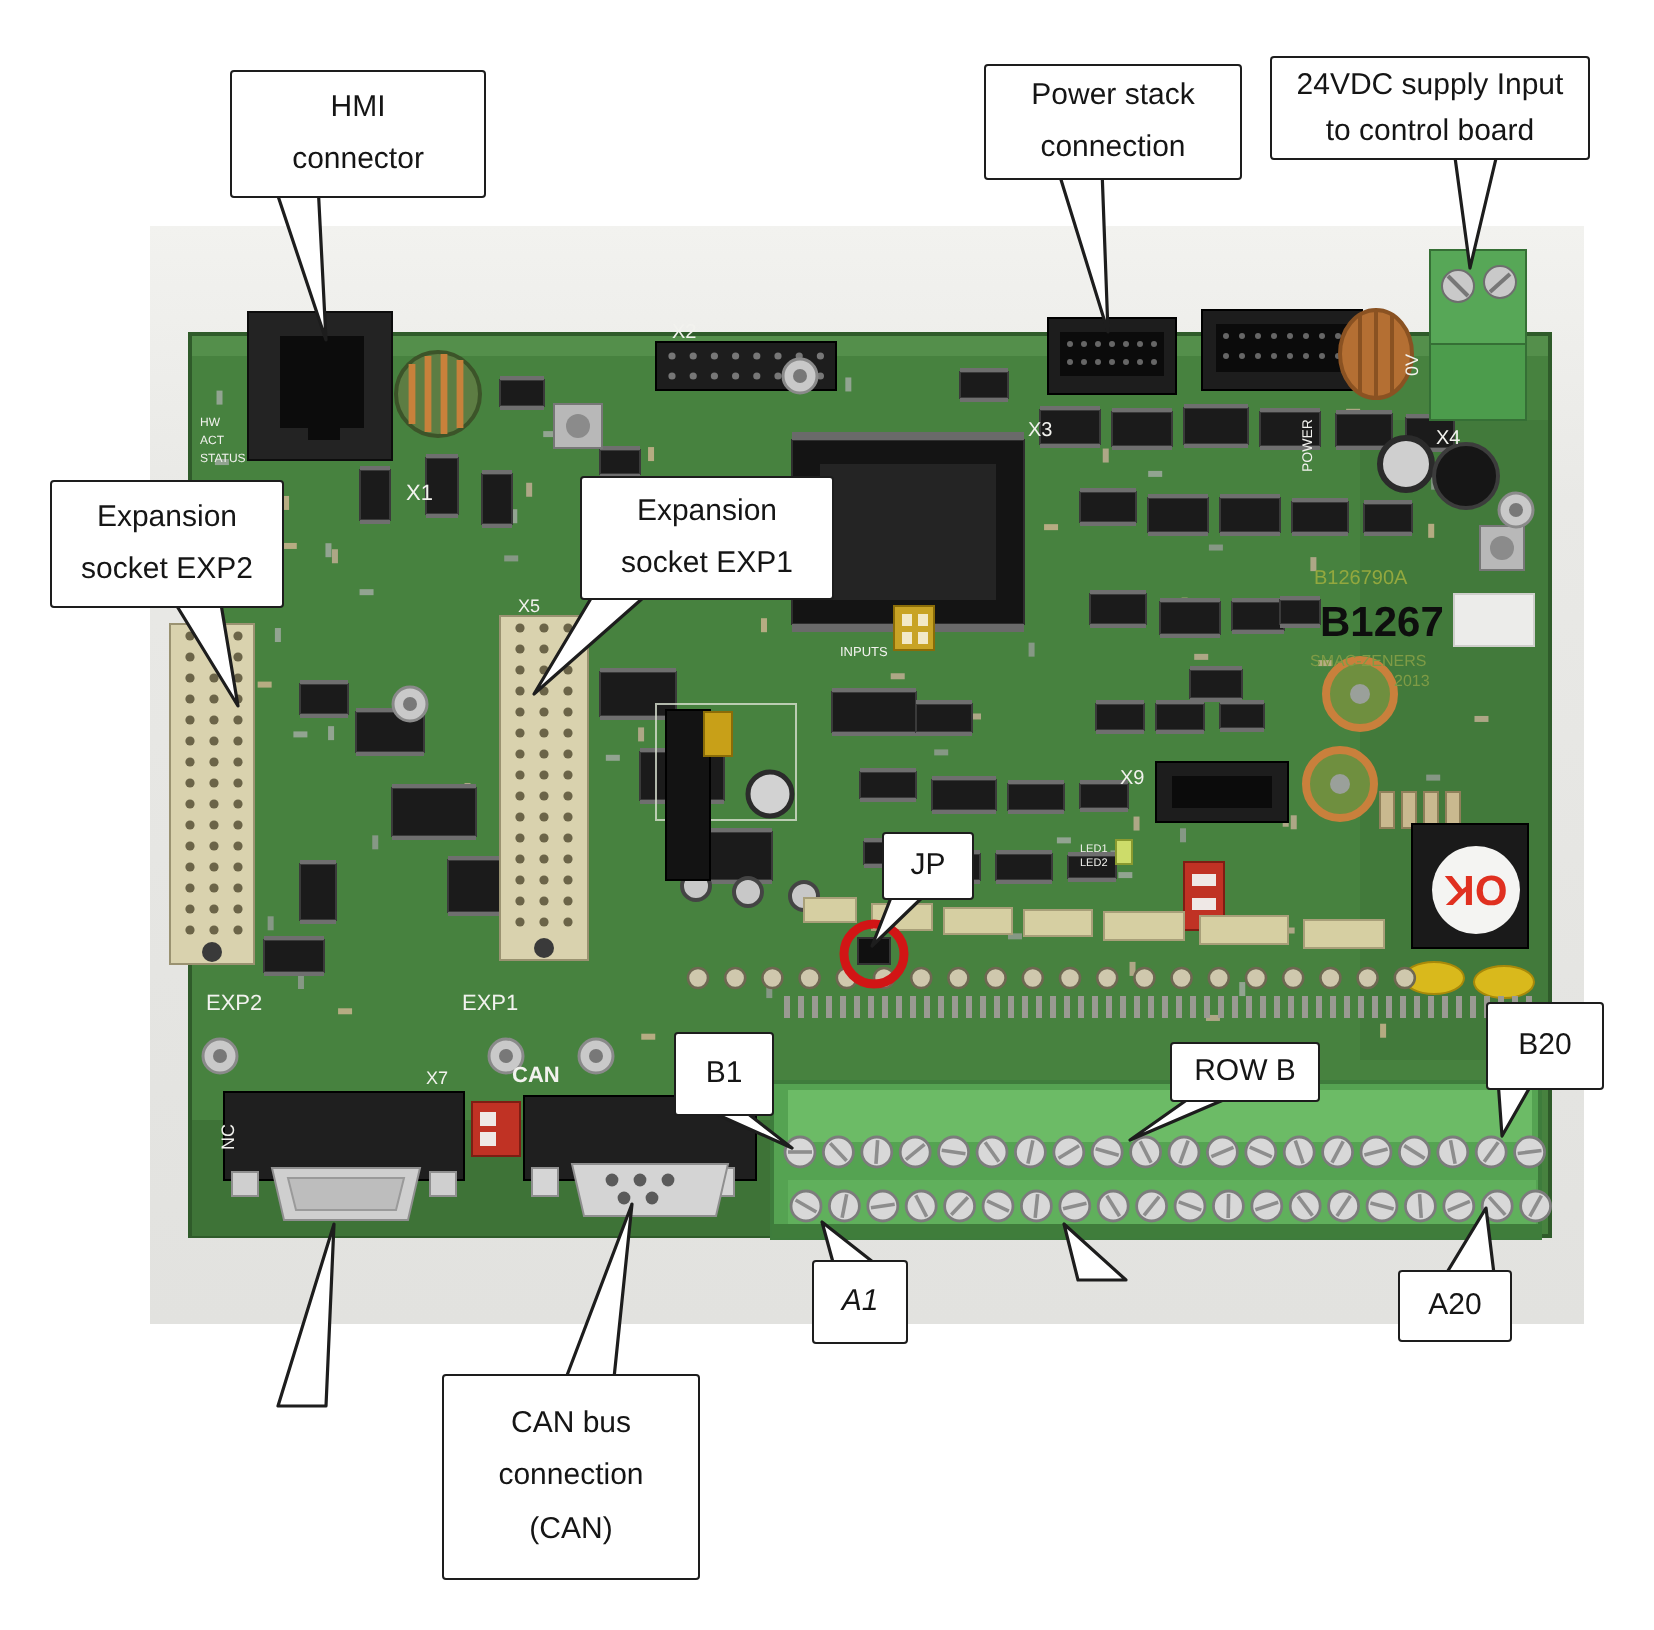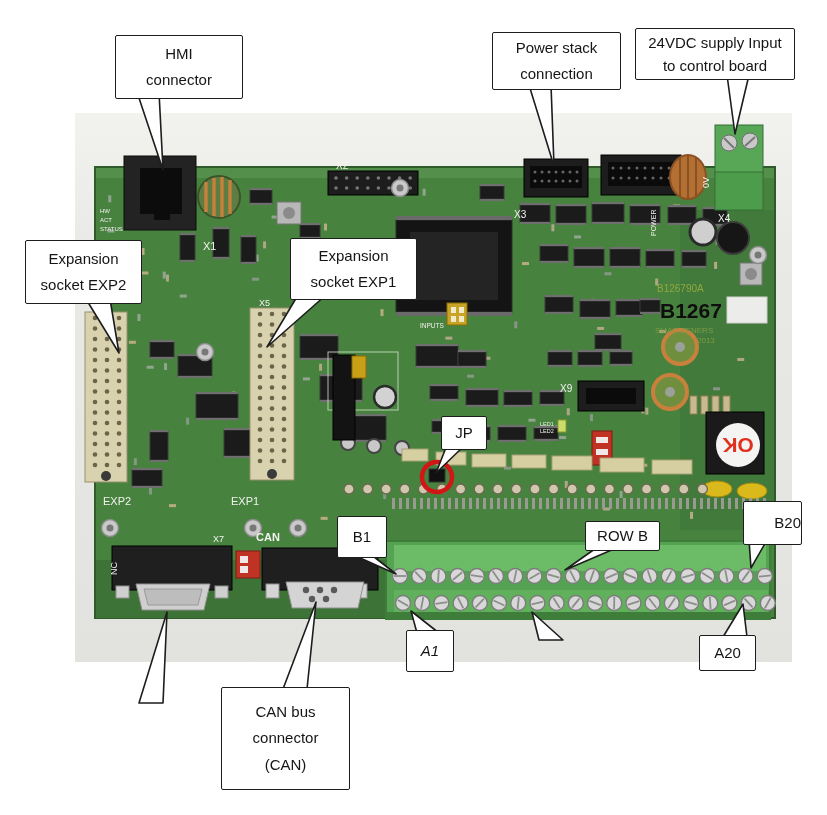--- a/index.html
+++ b/index.html
@@ -816,28 +816,28 @@
 </div>
 <div class="callout" style="left:441px;top:416px;width:44px;height:32px;">
   <span>JP</span>
 </div>
 <div class="callout" style="left:337px;top:516px;width:48px;height:40px;">
   <span>B1</span>
 </div>
 <div class="callout" style="left:585px;top:521px;width:73px;height:28px;">
   <span>ROW B</span>
 </div>
-<div class="callout" style="left:743px;top:501px;width:57px;height:42px;justify-content:flex-end;">
+<div class="callout" style="left:743px;top:501px;width:57px;height:42px;">
   <span>B20</span>
 </div>
 <div class="callout" style="left:406px;top:630px;width:46px;height:40px;font-style:italic;">
   <span>A1</span>
 </div>
 <div class="callout" style="left:699px;top:635px;width:55px;height:34px;">
   <span>A20</span>
 </div>
 <div class="callout" style="left:221px;top:687px;width:127px;height:101px;">
   <span>CAN bus
-connector
+connection
 (CAN)</span>
 </div>
 
 </div>
 
 </body></html>

